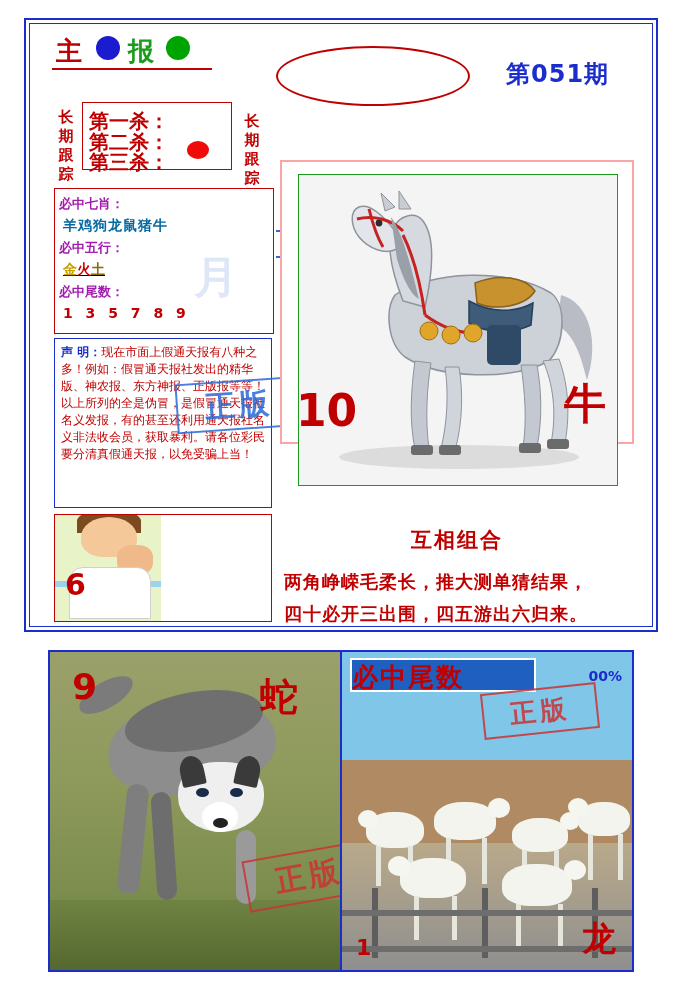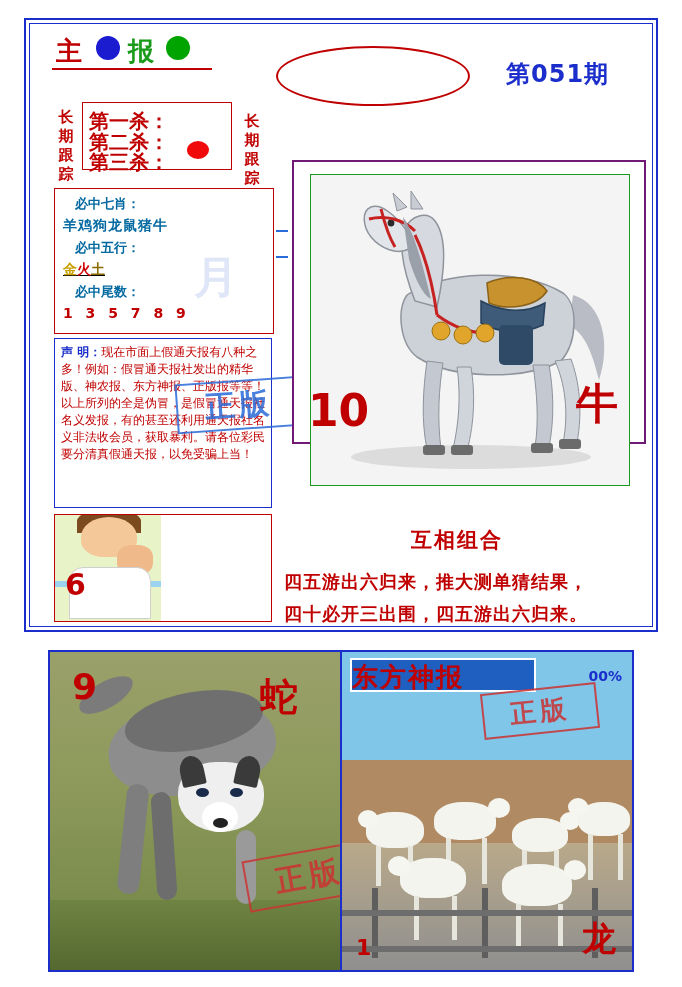--- a/index.html
+++ b/index.html
@@ -24,21 +24,21 @@
   
   .vtext-left{position:absolute;left:30px;top:88px;width:20px;font-size:15px;color:#c00000;line-height:19px;font-weight:bold;text-align:center;}
   .vtext-right{position:absolute;left:216px;top:92px;width:20px;font-size:15px;color:#c00000;line-height:19px;font-weight:bold;text-align:center;}
 
   .kill-box{position:absolute;left:56px;top:82px;width:148px;height:66px;border:1px solid #c00000;background:#fff;}
   .kill-line{position:absolute;left:6px;font-size:20px;color:#c00000;font-weight:bold;}
   .kill-dot{position:absolute;left:104px;top:38px;width:22px;height:18px;border-radius:50%;background:#f00a0a;}
 
   
   .must-box{position:absolute;left:28px;top:168px;width:218px;height:144px;border:1px solid #c00000;background:#fff;}
-  .must-box .lbl{position:absolute;left:20px;font-size:13px;color:#0369a1;font-weight:bold;}
+  .must-box .lbl{position:absolute;left:4px;font-size:13px;color:#a21caf;font-weight:bold;}
   .must-box .val{position:absolute;left:8px;font-weight:bold;}
   .zodiacs{font-size:14px;color:#0369a1;letter-spacing:1px;}
   .wuxing{font-size:14px;text-decoration:underline;}
   .wuxing .g{color:#c8a000;}
   .wuxing .h{color:#d00000;}
   .wuxing .t{color:#8a6b00;}
   .weishu{font-size:14px;color:#c00000;letter-spacing:4px;}
 
   
   .stmt{position:absolute;left:28px;top:318px;width:218px;height:170px;border:1px solid #1b2ecb;background:#fff;box-sizing:border-box;padding:5px 6px;}
@@ -50,21 +50,21 @@
   .photo-thumb{position:relative;width:106px;height:100%;background:#e8f3c8;overflow:hidden;}
   .ph-face{position:absolute;left:26px;top:2px;width:56px;height:40px;background:#f5c89a;border-radius:50% 50% 40% 40%;}
   .ph-hair{position:absolute;left:22px;top:-6px;width:64px;height:24px;background:#7b4a1e;border-radius:50% 50% 0 0;}
   .ph-hand{position:absolute;left:62px;top:30px;width:36px;height:30px;background:#f0b98a;border-radius:40%;}
   .ph-body{position:absolute;left:14px;top:52px;width:80px;height:50px;background:#ffffff;border-radius:14px 14px 0 0;border:1px solid #cfcfcf;}
   .ph-stripe{position:absolute;left:0;top:66px;width:106px;height:6px;background:#9bd3ef;}
   .ph-num{position:absolute;left:10px;top:52px;font-size:30px;color:#c00000;font-weight:bold;}
   .photo-text{width:112px;padding:4px 5px;box-sizing:border-box;font-size:13px;line-height:18px;color:#c00000;}
 
   
-  .main-pic{position:absolute;left:266px;top:140px;width:354px;height:284px;border:2px solid #701a75;box-sizing:border-box;background:#fff;}
+  .main-pic{position:absolute;left:254px;top:140px;width:354px;height:284px;border:2px solid #fca5a5;box-sizing:border-box;background:#fff;}
   .main-pic-inner{position:absolute;left:16px;top:12px;width:320px;height:312px;border:1px solid #1b9b1b;box-sizing:border-box;background:#f7f7f7;overflow:hidden;}
   .num10{position:absolute;left:14px;bottom:6px;font-size:44px;color:#c00000;font-weight:bold;}
   .niu{position:absolute;right:26px;bottom:10px;font-size:42px;color:#c00000;font-weight:bold;}
   .combo{position:absolute;left:254px;top:506px;width:354px;text-align:center;font-size:21px;color:#c00000;font-weight:bold;letter-spacing:2px;}
   .verse{position:absolute;left:258px;top:546px;width:352px;font-size:18px;line-height:32px;color:#c00000;font-weight:bold;letter-spacing:1px;}
 
   
   .stamp{position:absolute;border:2px solid #2b6bd8;color:#2b6bd8;font-weight:bold;letter-spacing:4px;display:flex;align-items:center;justify-content:center;opacity:.85;}
   .stamp-a{left:150px;top:360px;width:122px;height:46px;font-size:30px;transform:rotate(-4deg);}
   .stamp-edge{position:absolute;left:250px;top:210px;width:12px;height:24px;border-top:2px solid #2b6bd8;border-bottom:2px solid #2b6bd8;}
@@ -212,21 +212,21 @@
         <rect x="220" y="268" width="22" height="10" rx="3" fill="#6b6b6b"></rect>
         <rect x="248" y="264" width="22" height="10" rx="3" fill="#6b6b6b"></rect>
       </svg>
     </div>
     <div class="num10">10</div>
     <div class="niu">牛</div>
   </div>
 
   <div class="combo">互相组合</div>
   <div class="verse">
-    <div>四五游出六归来，推大测单猜结果，</div>
+    <div>两角峥嵘毛柔长，推大测单猜结果，</div>
     <div>四十必开三出围，四五游出六归来。</div>
   </div>
 </div>
 
 <div class="bottom">
 
   <div class="bphoto">
     <div class="dogbg"></div>
     <div class="grass"></div>
     <div class="dog-tail"></div>
@@ -281,19 +281,19 @@
     <div class="goat-leg" style="left:174px;top:252px;height:44px;"></div>
     <div class="goat-leg" style="left:216px;top:252px;height:44px;"></div>
 
     <div class="fence-post" style="left:30px;"></div>
     <div class="fence-post" style="left:140px;"></div>
     <div class="fence-post" style="left:250px;"></div>
     <div class="fence1"></div>
     <div class="fence2"></div>
 
     <div class="banner"></div>
-    <div class="banner-txt">东方神报</div>
+    <div class="banner-txt">必中尾数</div>
     <div class="pct">00%</div>
     <div class="stamp stamp-c">正版</div>
     <div class="one">1</div>
     <div class="long">龙</div>
   </div>
 </div>
 
 </body></html>

